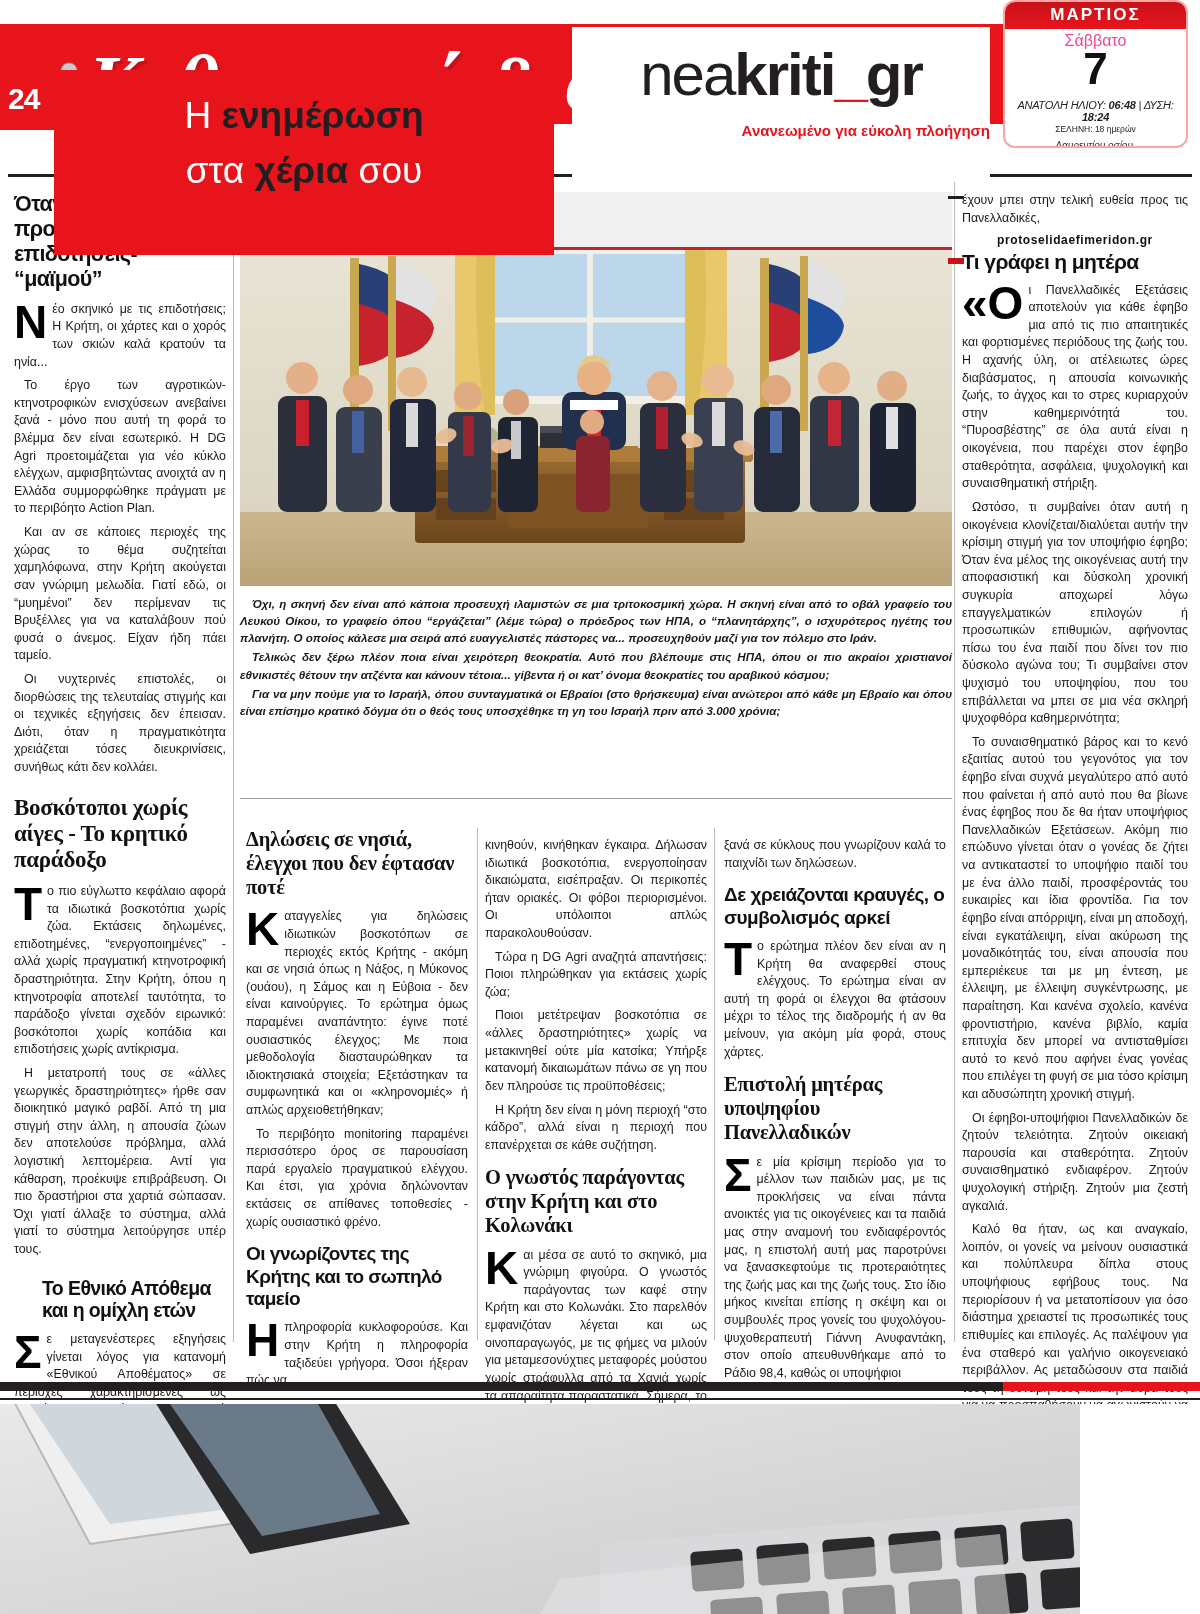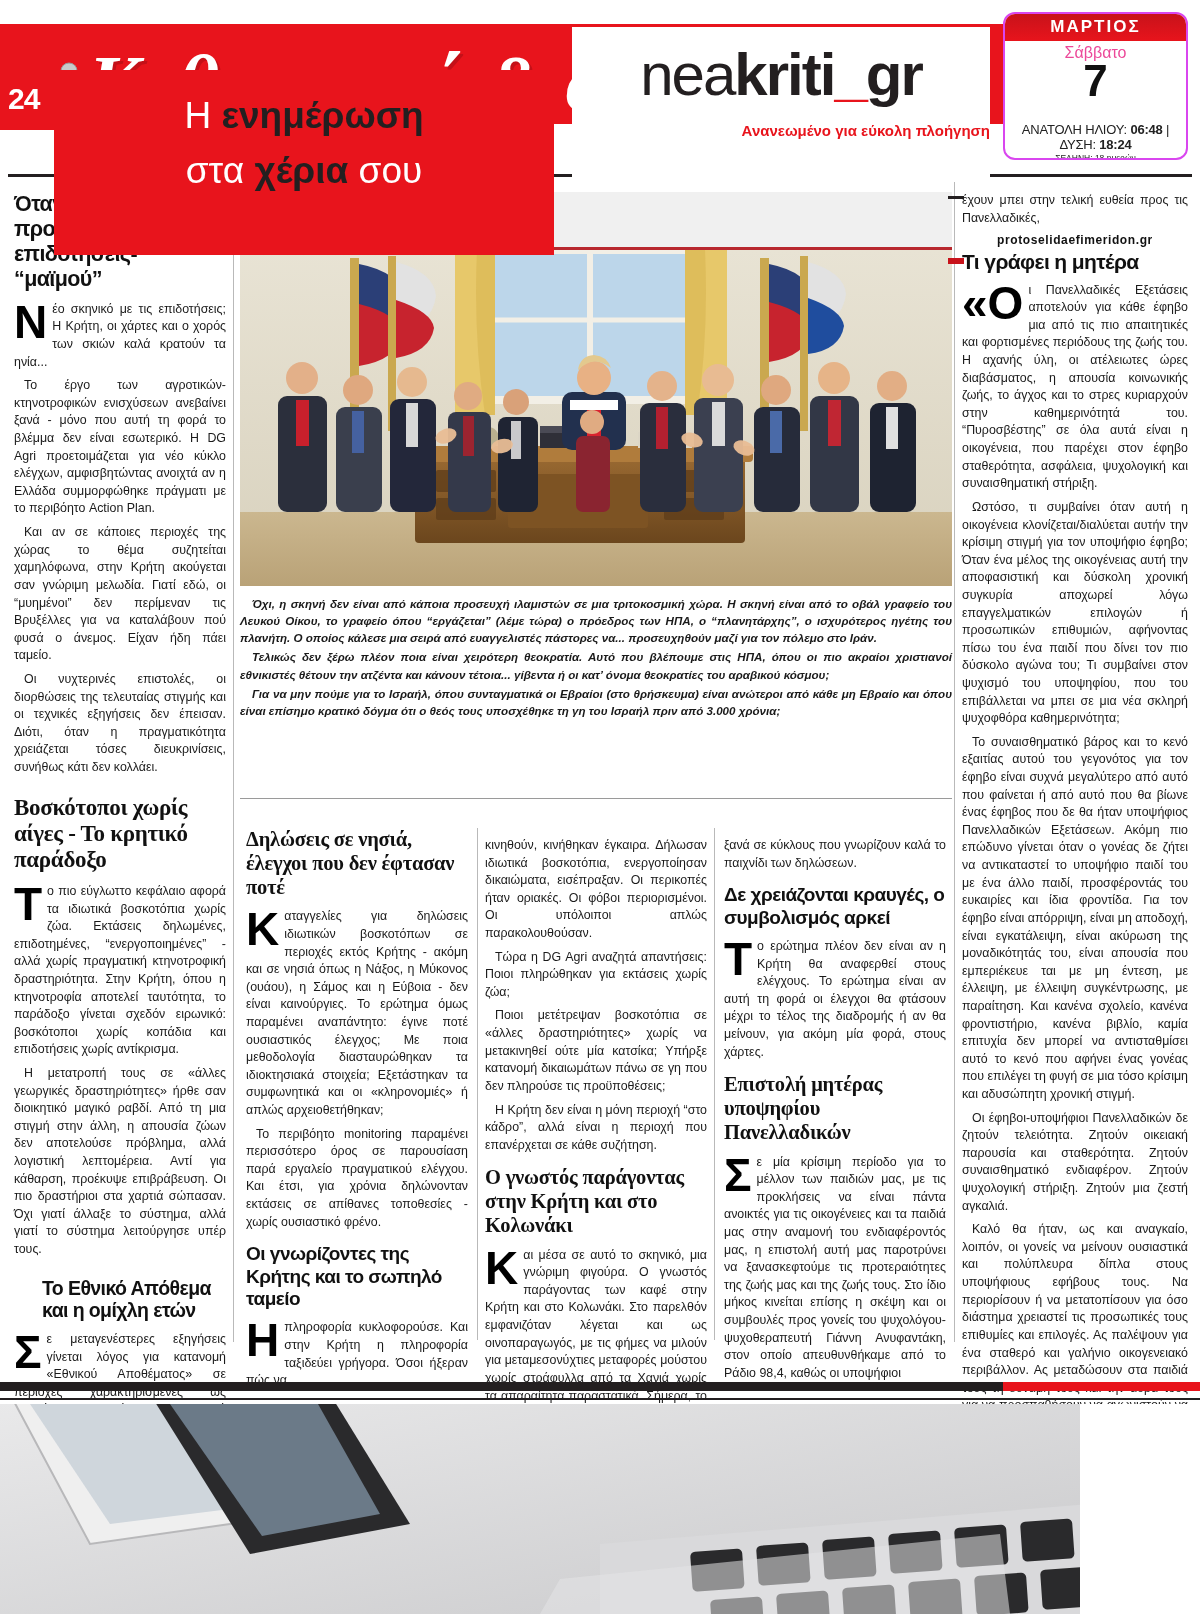--- a/index.html
+++ b/index.html
@@ -31,32 +31,32 @@
     font-family:"Liberation Serif", serif;
     font-style: italic; font-weight:bold;
     font-size:78px; color:#ffffff;
     letter-spacing:-1px;
     text-shadow: 3px 3px 0 rgba(120,10,14,.32);
     white-space:nowrap;
   }
 
   
   .datebox {
-    position:absolute; left:1003px; top:12px; width:185px; height:148px;
-    background:#fff; border:2px solid #d946ef; border-radius:12px;
+    position:absolute; left:1003px; top:0; width:185px; height:148px;
+    background:#fff; border:2px solid #fca5a5; border-radius:12px;
     text-align:center; overflow:hidden; z-index:5;
   }
   .datebox-month {
     background: linear-gradient(#c8121a, #e8141c);
     color:#fff; font-size:17px; font-weight:bold; letter-spacing:2px;
     padding:3px 0 4px; font-family:"Liberation Sans", sans-serif;
   }
   .datebox-day-name { font-size:16px; color:#ec4899; margin-top:3px; font-family:"Liberation Sans", sans-serif; }
   .datebox-day-num { font-size:44px; font-weight:bold; color:#111; line-height:.95; margin-top:-2px; }
-  .datebox-sun { font-size:13px; color:#222; margin-top:20px; letter-spacing:-.2px; }
+  .datebox-sun { font-size:11px; color:#222; margin-top:9px; letter-spacing:-.2px;font-style:italic; }
   .datebox-sun b { font-weight:bold; }
   .datebox-moon { font-size:8.5px; color:#222; margin-top:1px; }
   .datebox-saint { font-size:10px; font-style:italic; color:#333; margin-top:5px; line-height:1.35; }
 
   
   .rule-main { position:absolute; left:8px; top:174px; width:1184px; height:3px; background:#231f20; }
   .vline { position:absolute; background:#b9b9b9; width:1px; }
 
   
   .col { position:absolute; }

